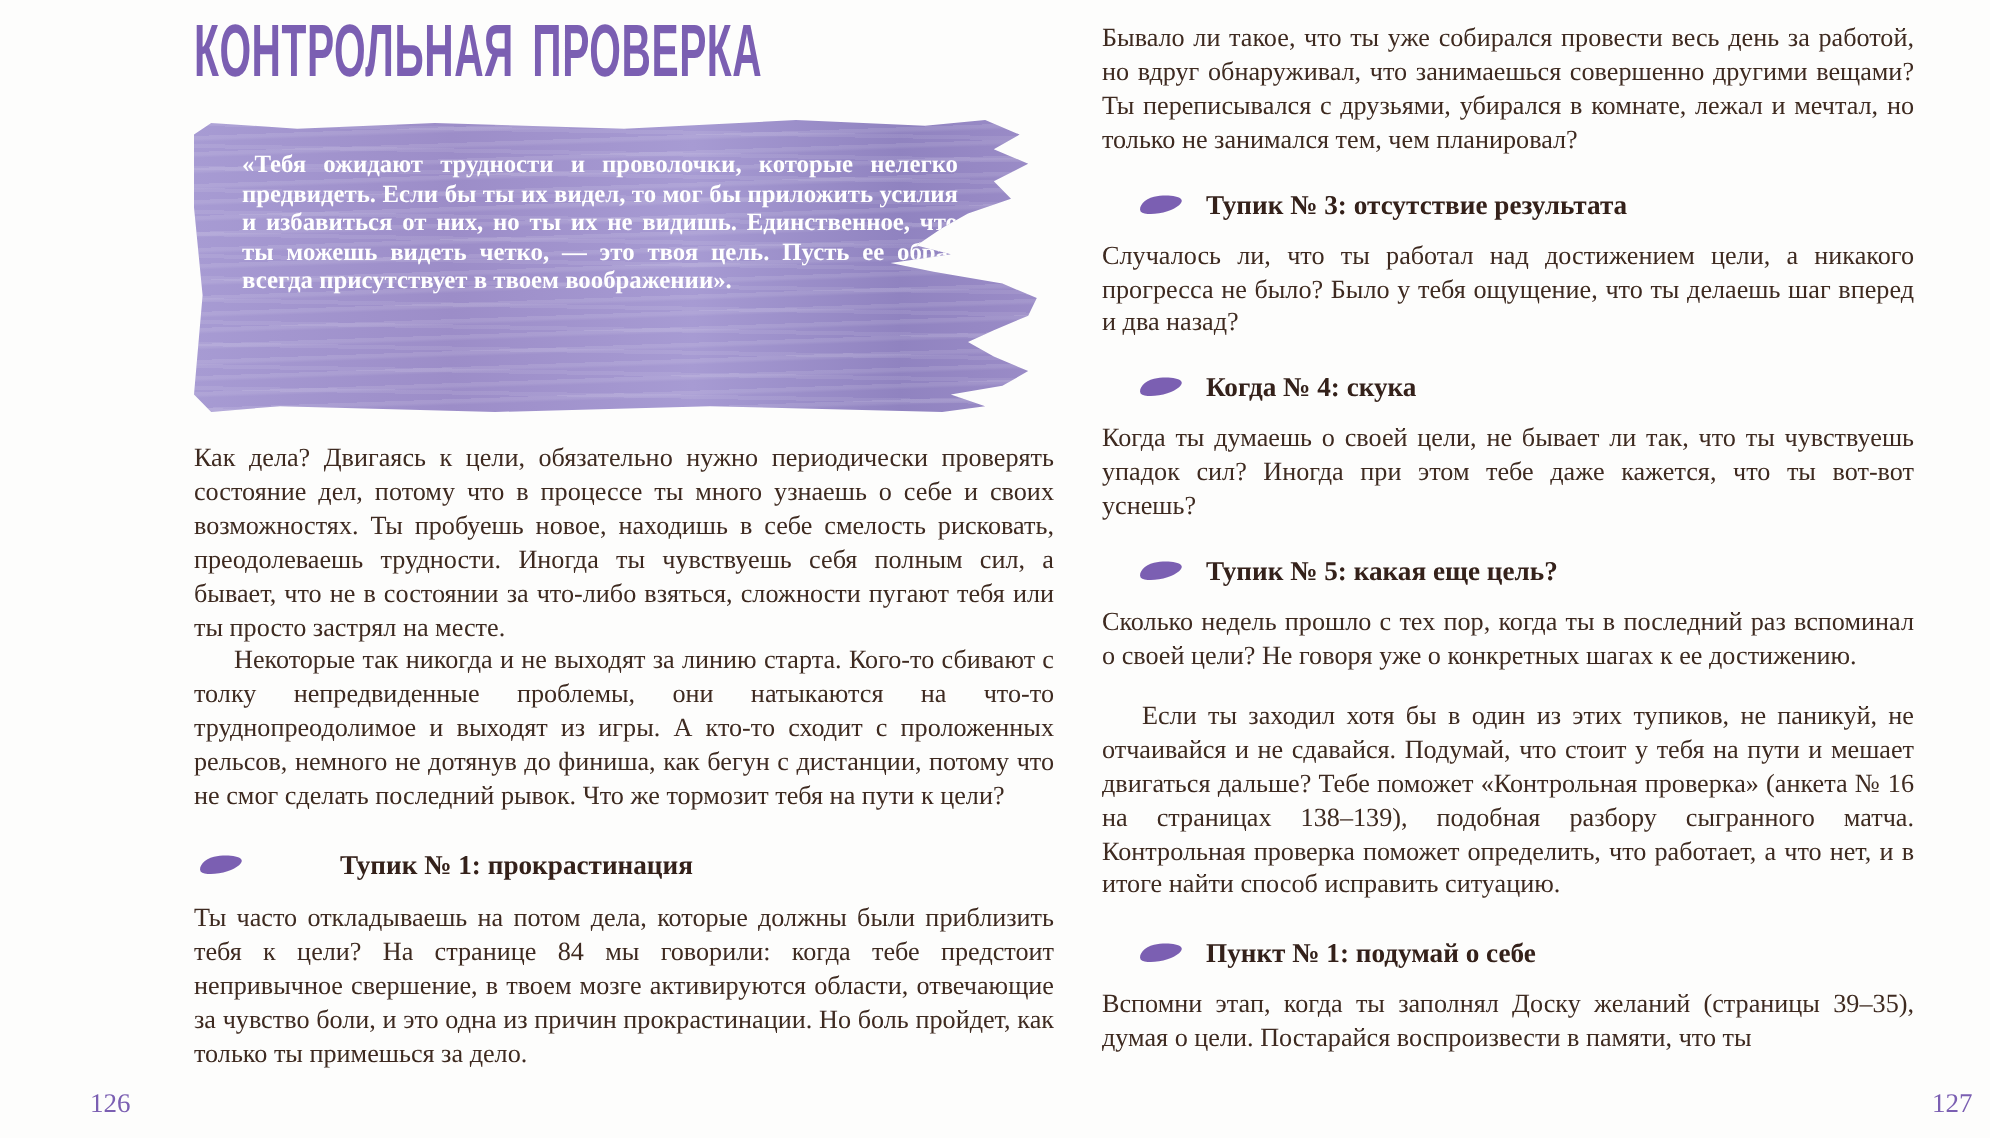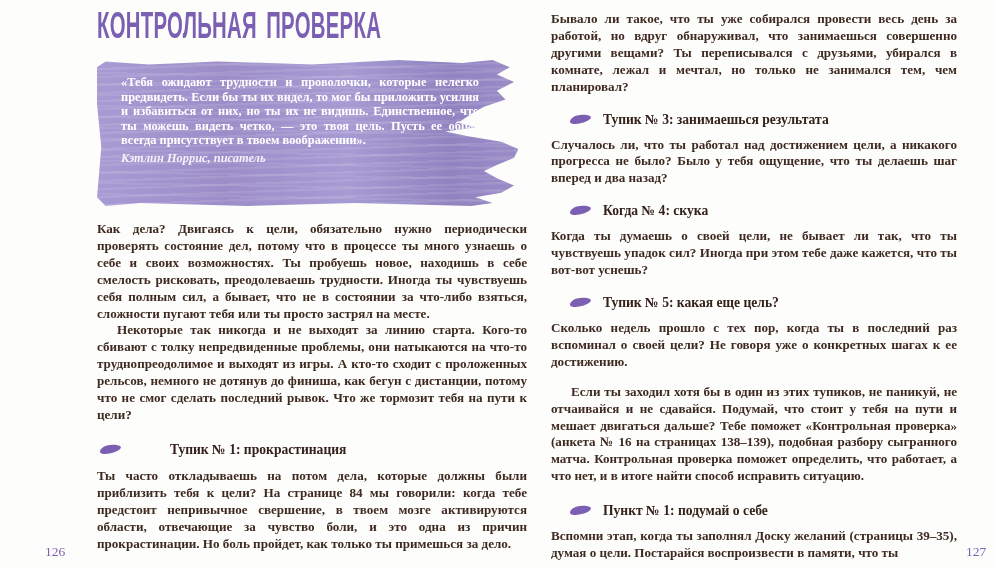--- a/index.html
+++ b/index.html
@@ -32,21 +32,21 @@
     font-weight:bold; font-size:12.4px; line-height:14.5px; text-align:justify;
   }
   .quote-author {
     margin:3px 0 0 0; font-style:italic; font-weight:bold;
     font-size:12.4px; color: rgba(255,255,255,0.88);
   }
   .left-text {
     position:absolute; left:97px; top:221px; width:430px;
     font-size:13.1px; line-height:16.9px; text-align:justify;
   }
-  .left-text p, .right-col p { margin:0;font-weight:bold; }
+  .left-text p, .right-col p { margin:0; }
   p.indent { text-indent:20px; }
   
   .sec-head {
     display:flex; align-items:center; gap:11px;
     font-weight:bold; font-size:13.6px; line-height:17px;
     color:#34211a; text-align:left;
   }
   .brush { display:inline-flex; flex:0 0 auto; }
   .brush svg path { fill: var(--accent-purple, #7b5fb2); }
   .left-text .sec-head { margin:17px 0 10px 2px;gap:48px; }
@@ -71,21 +71,20 @@
 <body>
 
 <div class="spread">
 
   <section>
     <h1 class="title">КОНТРОЛЬНАЯ ПРОВЕРКА</h1>
 
     <div class="quote-box">
       <div class="quote-inner">
         <p class="quote-text">«Тебя ожидают трудности и проволочки, которые нелегко предвидеть. Если бы ты их видел, то мог бы приложить усилия и избавиться от них, но ты их не видишь. Единственное, что ты можешь видеть четко, — это твоя цель. Пусть ее образ всегда присутствует в твоем воображении».</p>
-        <p class="quote-author">Кэтлин Норрис, писатель</p>
       </div>
     </div>
 
     <div class="left-text">
       <p>Как дела? Двигаясь к цели, обязательно нужно периодически проверять состояние дел, потому что в процессе ты много узнаешь о себе и своих возможностях. Ты пробуешь новое, находишь в себе смелость рисковать, преодолеваешь трудности. Иногда ты чувствуешь себя полным сил, а бывает, что не в состоянии за что-либо взяться, сложности пугают тебя или ты просто застрял на месте.</p>
       <p class="indent">Некоторые так никогда и не выходят за линию старта. Кого-то сбивают с толку непредвиденные проблемы, они натыкаются на что-то труднопреодолимое и выходят из игры. А кто-то сходит с проложенных рельсов, немного не дотянув до финиша, как бегун с дистанции, потому что не смог сделать последний рывок. Что же тормозит тебя на пути к цели?</p>
 
       <div class="sec-head">
         <span class="brush">
           <svg width="23" height="11" viewBox="0 0 23 11" aria-hidden="true">
@@ -105,21 +104,21 @@
     <div class="right-col">
 
       <p>Бывало ли такое, что ты уже собирался провести весь день за работой, но вдруг обнаруживал, что занимаешься совершенно другими вещами? Ты переписывался с друзьями, убирался в комнате, лежал и мечтал, но только не занимался тем, чем планировал?</p>
 
       <div class="sec-head">
         <span class="brush">
           <svg width="23" height="11" viewBox="0 0 23 11" aria-hidden="true">
               <path d="M1.3 8.7C.1 6.2 3.2 2.6 8 1.4c5-1.2 12-.7 13.6 1.2 1.3 1.6-1.8 4.3-6.9 6-4.9 1.6-11.5 2-13.4.1z"></path>
             </svg>
         </span>
-        <span class="txt">Тупик № 3: занимаешься результата</span>
+        <span class="txt">Тупик № 3: отсутствие результата</span>
       </div>
       <p>Случалось ли, что ты работал над достижением цели, а никакого прогресса не было? Было у тебя ощущение, что ты делаешь шаг вперед и два назад?</p>
 
       <div class="sec-head">
         <span class="brush">
           <svg width="23" height="11" viewBox="0 0 23 11" aria-hidden="true">
               <path d="M1.3 8.7C.1 6.2 3.2 2.6 8 1.4c5-1.2 12-.7 13.6 1.2 1.3 1.6-1.8 4.3-6.9 6-4.9 1.6-11.5 2-13.4.1z"></path>
             </svg>
         </span>
         <span class="txt">Когда № 4: скука</span>

